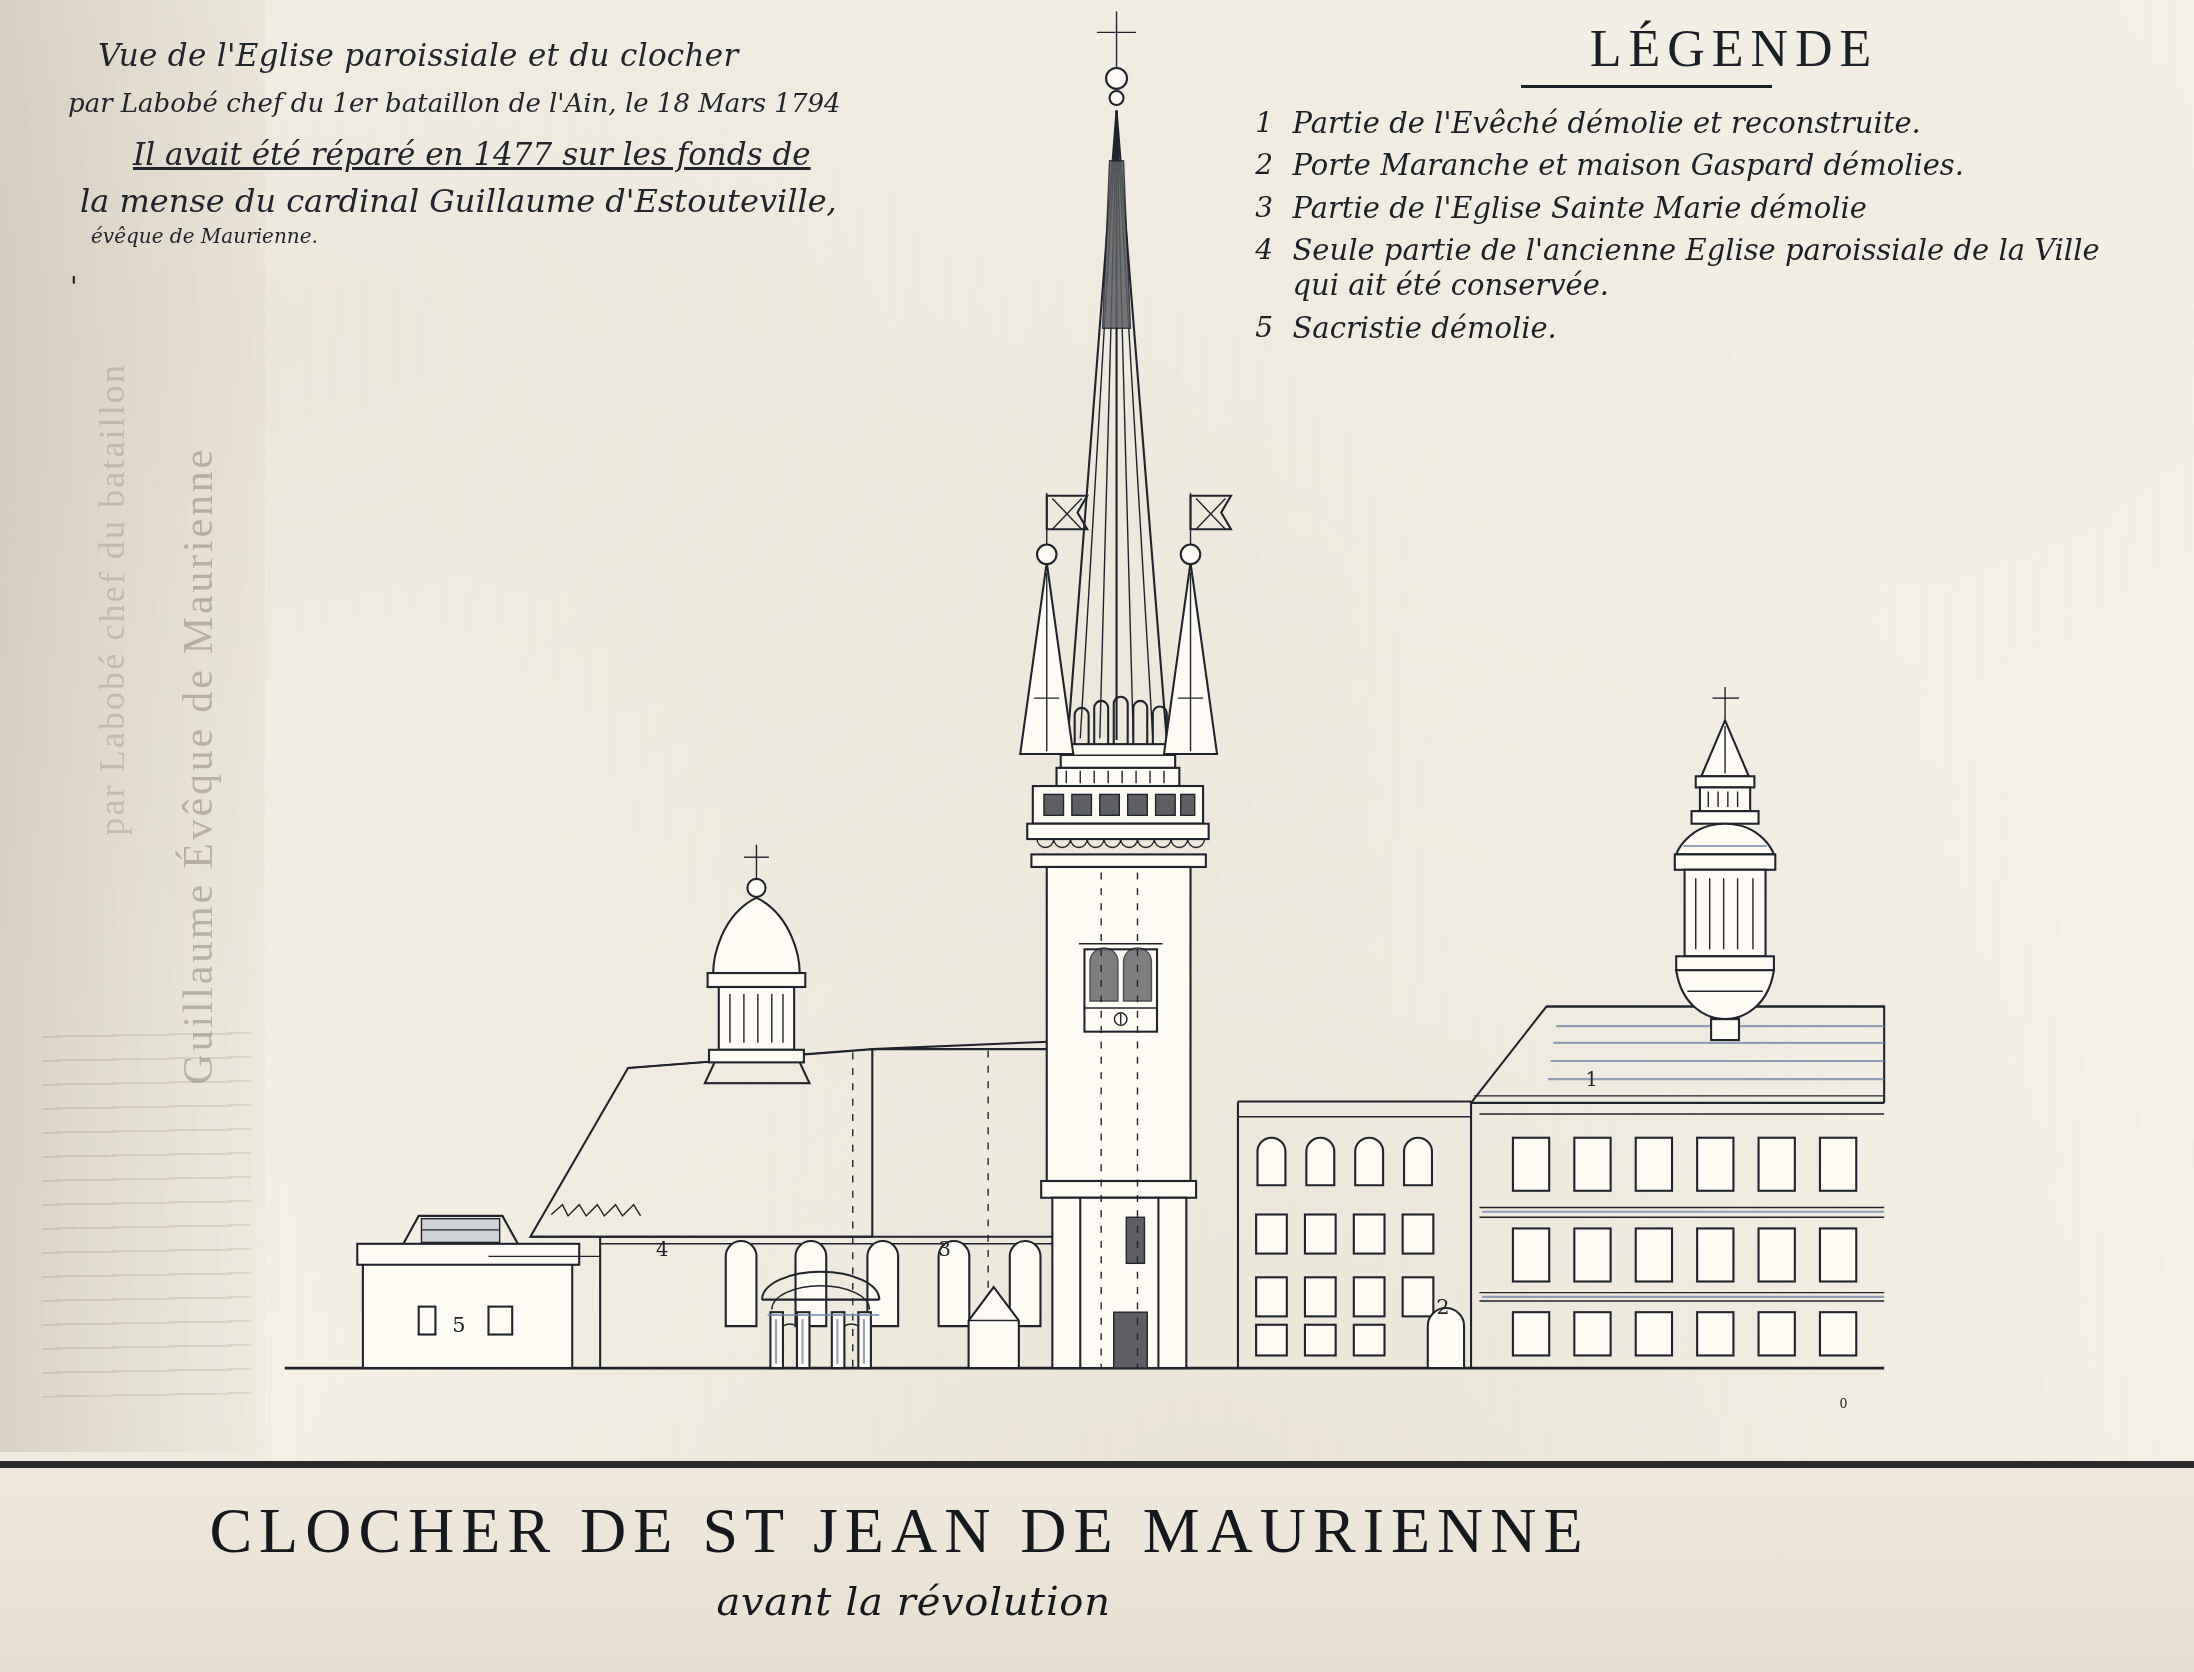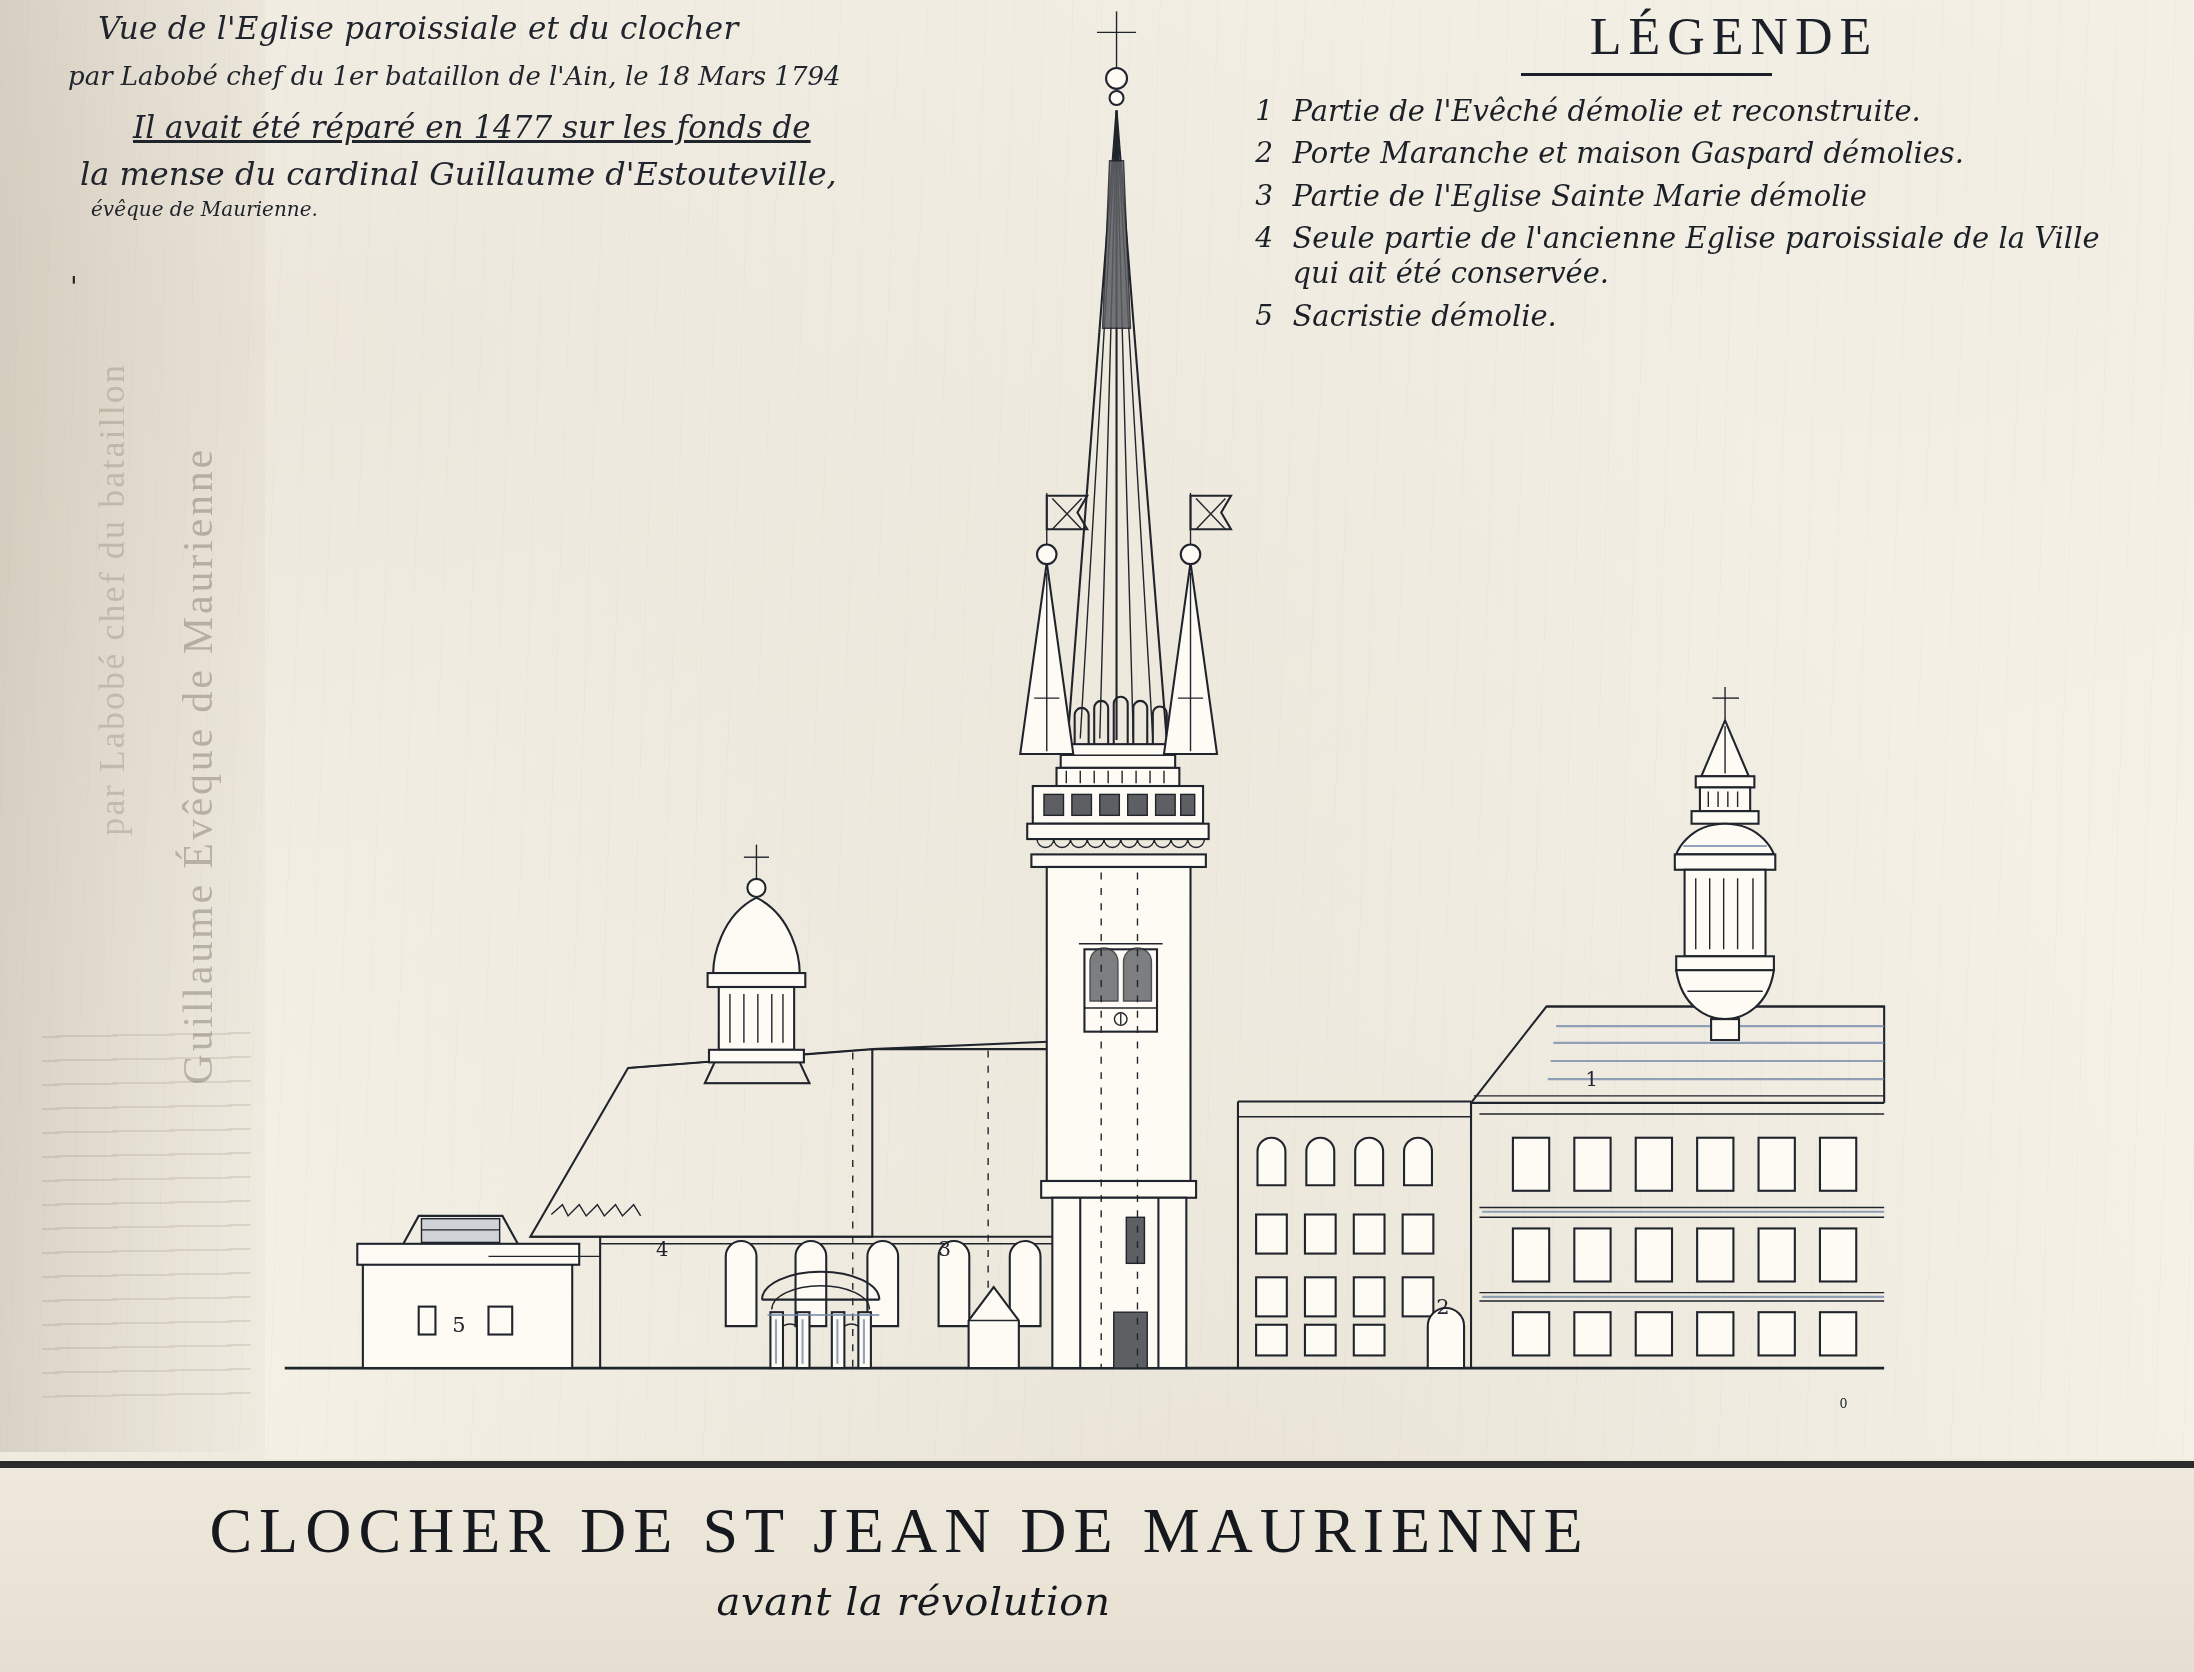--- a/index.html
+++ b/index.html
@@ -56,31 +56,31 @@
 
   
   .hand{
     font-family:"DejaVu Serif", serif;
     font-style:italic;
     color:#20242c;
   }
   #note{
     position:absolute;left:28px;top:9.8px;width:1145px;
   }
-  #note .ln{white-space:nowrap;}
+  #note .ln{white-space:nowrap;margin-top:27px;}
   #note .l1{font-size:31px;padding-left:70px;letter-spacing:0.3px;}
   #note .l2{font-size:29px;padding-left:237px;margin-top:12.6px;}
   #note .l3{font-size:26px;padding-left:40px;margin-top:15.4px;}
   #note .l4{font-size:31px;padding-left:105px;margin-top:18px;text-decoration:underline;}
   #note .l5{font-size:32px;padding-left:52px;margin-top:10px;}
   #note .l6{font-size:20px;padding-left:63px;margin-top:4px;}
   #note .tick{position:absolute;left:42px;top:261px;font-size:28px;color:#20242c;}
 
   
-  #legend{position:absolute;left:1249px;top:7px;width:921px;}
+  #legend{position:absolute;left:1249px;top:19px;width:921px;}
   #legend .ltitle{
     font-family:"Liberation Serif", serif;
     font-size:52px;letter-spacing:7px;color:#1b1f27;
     text-align:center;padding-left:49px;
   }
   #legend .lrule{
     width:251px;height:2.8px;background:#1b1f27;margin:7px auto 18px 272px;
   }
   #legend ul{list-style:none;margin:0;padding:0;}
   #legend li{

